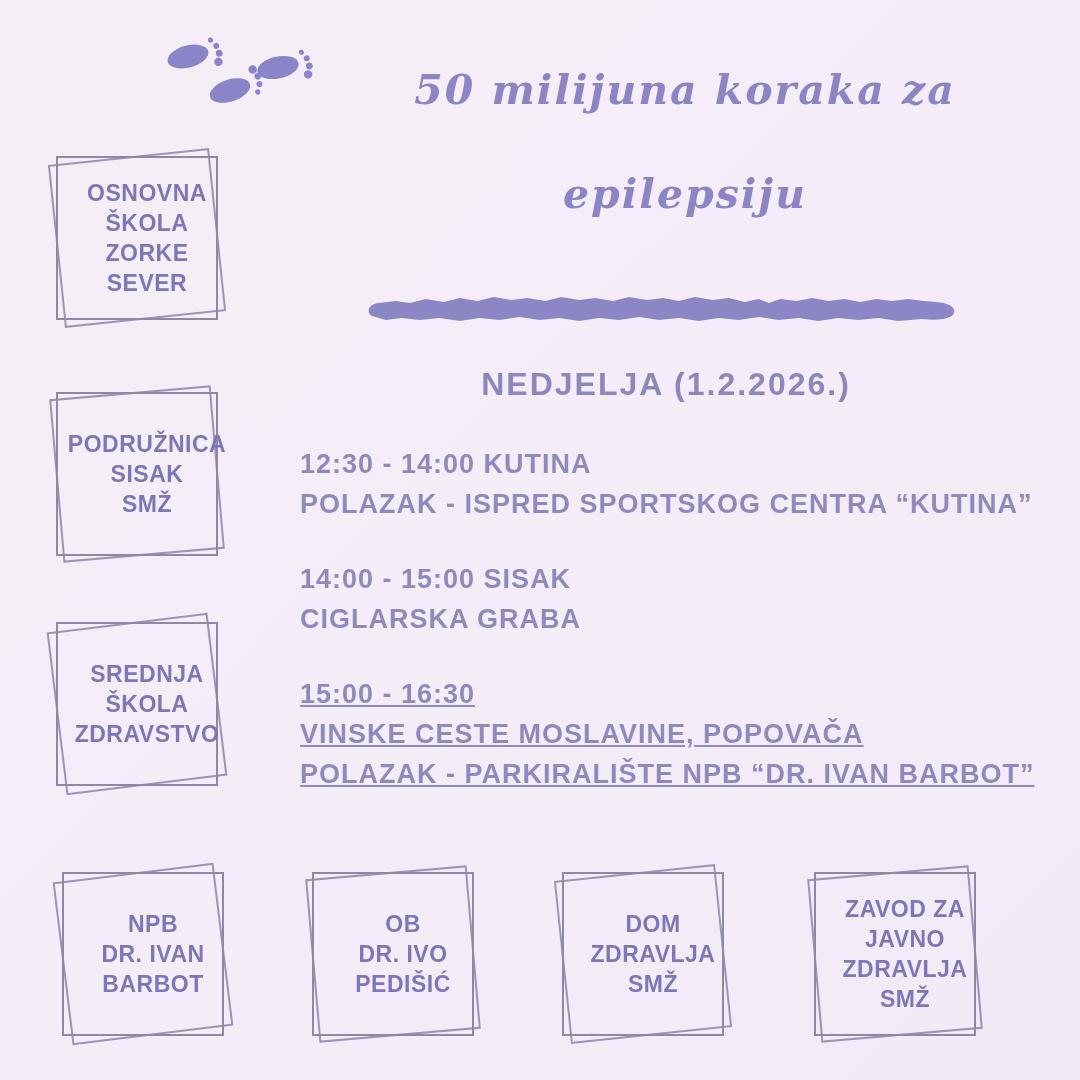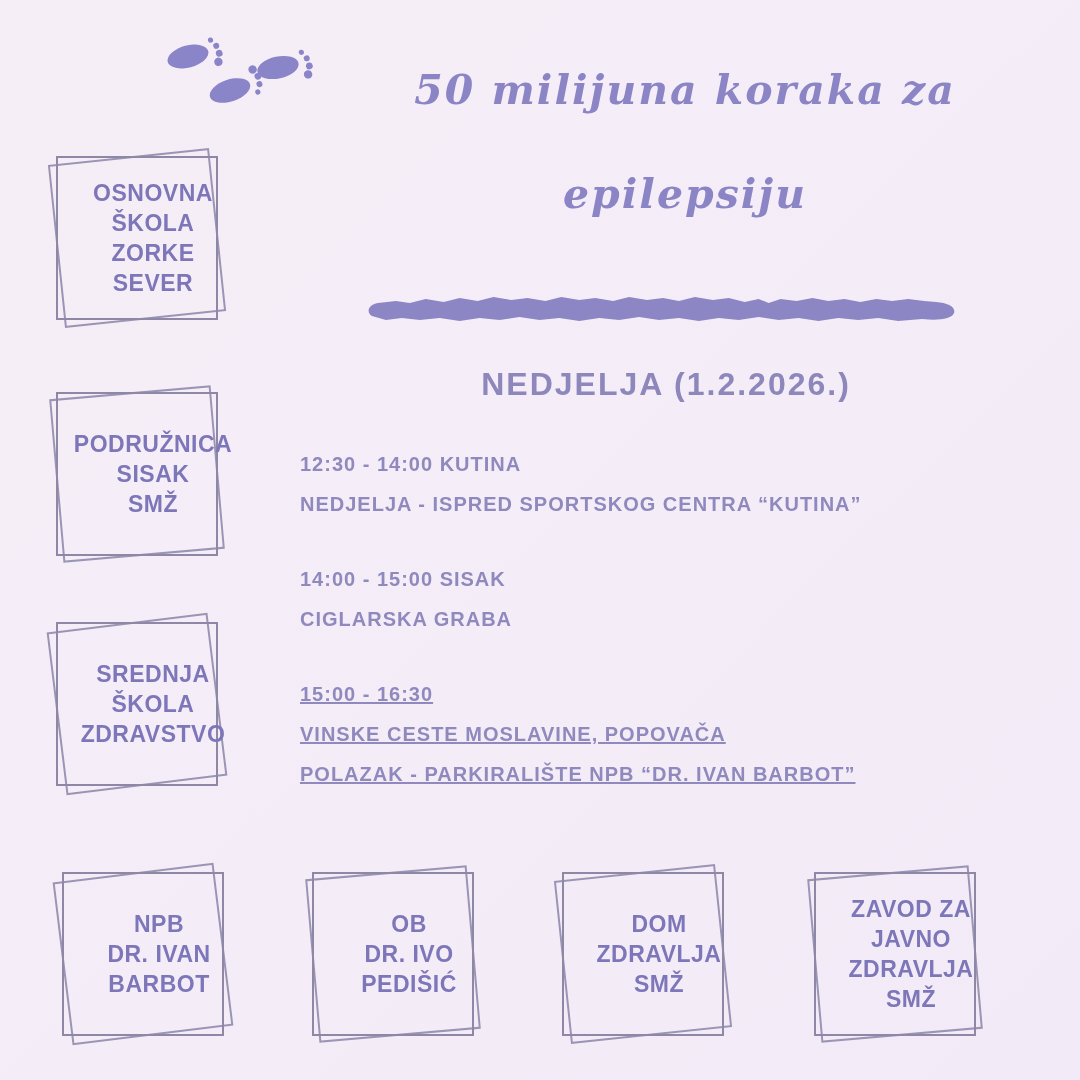--- a/index.html
+++ b/index.html
@@ -34,21 +34,21 @@
 
   
   .date-heading{
     position:absolute;left:300px;top:366px;width:732px;
     text-align:center;
     font-weight:bold;font-size:32px;letter-spacing:2px;
     color:#8d87bc;
   }
   .schedule-block{
     position:absolute;left:300px;width:740px;
-    font-weight:bold;font-size:20px;line-height:40px;
+    font-weight:bold;font-size:27px;line-height:40px;
     letter-spacing:1px;color:#8f89bd;
   }
   .sched-1{top:444px;}
   .sched-2{top:559px;}
   .sched-3{top:674px;text-decoration:underline;}
 
   
   .org-box{
     position:absolute;width:170px;height:176px;
   }
@@ -57,21 +57,21 @@
     position:absolute;left:4px;top:6px;right:4px;bottom:6px;
     border:2px solid #8e88a6;
   }
   .org-box .frame-tilted{
     border-color:#9b95b5;
     transform:rotate(-6deg);
   }
   .org-box.tilt-a .frame-tilted{transform:rotate(-5deg);}
   .org-box.tilt-b .frame-tilted{transform:rotate(-7deg);}
   .org-box .org-label{
-    position:absolute;left:16px;top:0;width:100%;height:100%;
+    position:absolute;left:10px;top:0;width:100%;height:100%;
     display:flex;align-items:center;justify-content:center;
     text-align:center;
     font-weight:bold;font-size:23px;line-height:30px;
     letter-spacing:0.5px;color:#7d76b8;
     white-space:pre-line;
   }
   .box-left-1{left:52px;top:150px;}
   .box-left-2{left:52px;top:386px;}
   .box-left-3{left:52px;top:616px;}
   .box-bot-1{left:58px;top:866px;}
@@ -122,21 +122,21 @@
       516,11 532,13 548,11 564,13 576,14 C588,15 596,19 594,25 C592,31 578,33 562,31
       L538,33 518,30 498,32 478,30 458,33 438,30 418,32 398,29 378,32 358,30 338,33
       318,30 298,32 278,29 258,32 238,30 218,33 198,30 178,32 158,29 138,32 118,30
       98,33 78,30 58,32 40,30 24,32 Z"></path>
   </svg>
 
   <div class="date-heading">NEDJELJA (1.2.2026.)</div>
 
   <div class="schedule-block sched-1">
     <div>12:30 - 14:00 KUTINA</div>
-    <div>NEDJELJA - ISPRED SPORTSKOG CENTRA “KUTINA”</div>
+    <div>POLAZAK - ISPRED SPORTSKOG CENTRA “KUTINA”</div>
   </div>
 
   <div class="schedule-block sched-2">
     <div>14:00 - 15:00 SISAK</div>
     <div>CIGLARSKA GRABA</div>
   </div>
 
   <div class="schedule-block sched-3">
     <div>15:00 - 16:30</div>
     <div>VINSKE CESTE MOSLAVINE, POPOVAČA</div>

